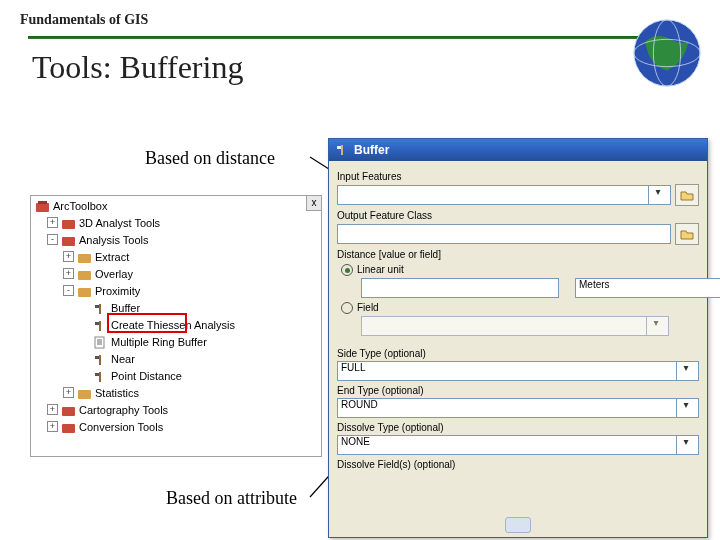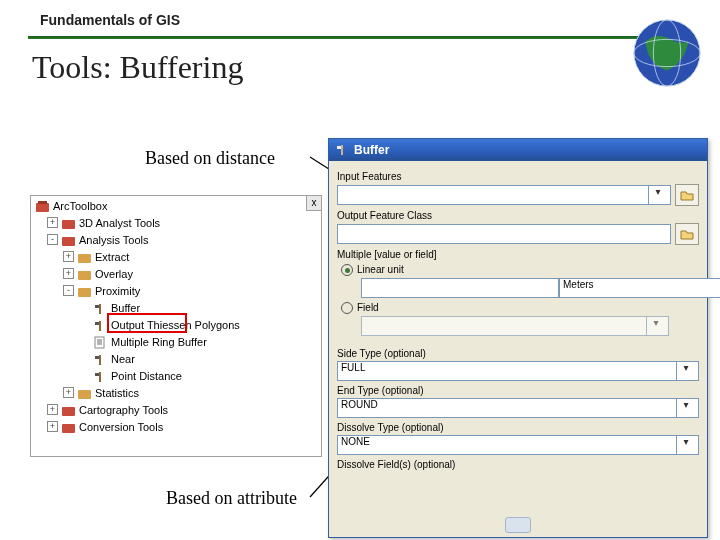--- a/index.html
+++ b/index.html
@@ -6,21 +6,22 @@
     margin: 0;
     padding: 0;
     width: 720px;
     height: 540px;
     font-family: Arial, sans-serif;
     background: #fff;
     position: relative;
     overflow: hidden;
   }
   .header {
-    padding: 12px 28px 4px 40px;
+    padding: 12px 28px 4px 20px;
+    font-family: Liberation Serif, serif;
   }
   .course-title {
     font-size: 14px;
     font-weight: bold;
     color: #222;
   }
   .hr {
     height: 3px;
     background: linear-gradient(#1a5c1a,#2d7a2d);
     margin: 4px 28px 0 28px;
@@ -120,21 +121,21 @@
   }
   .dd { width:18px; text-align:center; border-left:1px solid #7a98b8; color:#333; }
   .btn-open {
     width:22px; height:20px; border:1px solid #9a9a88; background:#f4f2e8;
     display:flex; align-items:center; justify-content:center;
   }
   .radio-row { display:flex; gap:4px; margin:4px 0 2px 4px; }
   .radio { width:10px; height:10px; border-radius:50%; border:1px solid #555; display:inline-flex; align-items:center; justify-content:center; }
   .radio.sel::after { content:""; width:5px; height:5px; background:#3a7a3a; border-radius:50%; display:block; }
   .units { width:80px; margin-left:auto; }
-  .half { margin-left:24px; display:flex; align-items:center; gap:0; }
+  .half { margin-left:24px; display:flex; align-items:center; gap:16px; }
   .half .txt { width:190px; flex:none; }
   .sep { height:8px; }
   .scrollstub {
     position:absolute; bottom:4px; left:50%; transform:translateX(-50%);
     width:24px; height:14px; background:#d9e3ee; border:1px solid #a3b5cc; border-radius:3px;
   }
   svg.arrows { position:absolute; top:0; left:0; width:720px; height:540px; pointer-events:none; }
 </style>
 </head>
 <body>
@@ -236,21 +237,21 @@
       <span class="lbl">Buffer</span>
     </div>
     <div class="row i3">
       <span class="exp-blank"></span>
       <span class="ico">
           <svg width="15" height="13">
             <rect x="2" y="3" width="6" height="3" fill="#555"></rect>
             <rect x="6" y="2" width="2" height="10" fill="#8a6a3a"></rect>
           </svg>
         </span>
-      <span class="lbl">Output Thiessen Polygons</span>
+      <span class="lbl">Create Thiessen Analysis</span>
     </div>
     <div class="row i3">
       <span class="exp-blank"></span>
       <span class="ico">
           <svg width="15" height="13">
             <rect x="2" y="1" width="9" height="11" fill="#fff" stroke="#888"></rect>
             <path d="M4 4h5M4 6h5M4 8h5" stroke="#666" stroke-width="1"></path>
           </svg>
         </span>
       <span class="lbl">Multiple Ring Buffer</span>
@@ -334,21 +335,21 @@
     <div class="sect">Output Feature Class</div>
     <div class="inrow">
       <div class="txt"></div>
       <div class="btn-open">
         <svg width="14" height="12">
             <path d="M1 3h5l1 2h6v6H1z" fill="#f3d27a" stroke="#9a7a2a"></path>
           </svg>
       </div>
     </div>
 
-    <div class="sect">Multiple [value or field]</div>
+    <div class="sect">Distance [value or field]</div>
     <div class="radio-row">
       <span class="radio sel"></span>
       <span>Linear unit</span>
     </div>
     <div class="half">
       <div class="txt"></div>
       <div class="txt units" style="display:flex;">
           <span style="flex:1">Meters</span>
         </div>
     </div>

